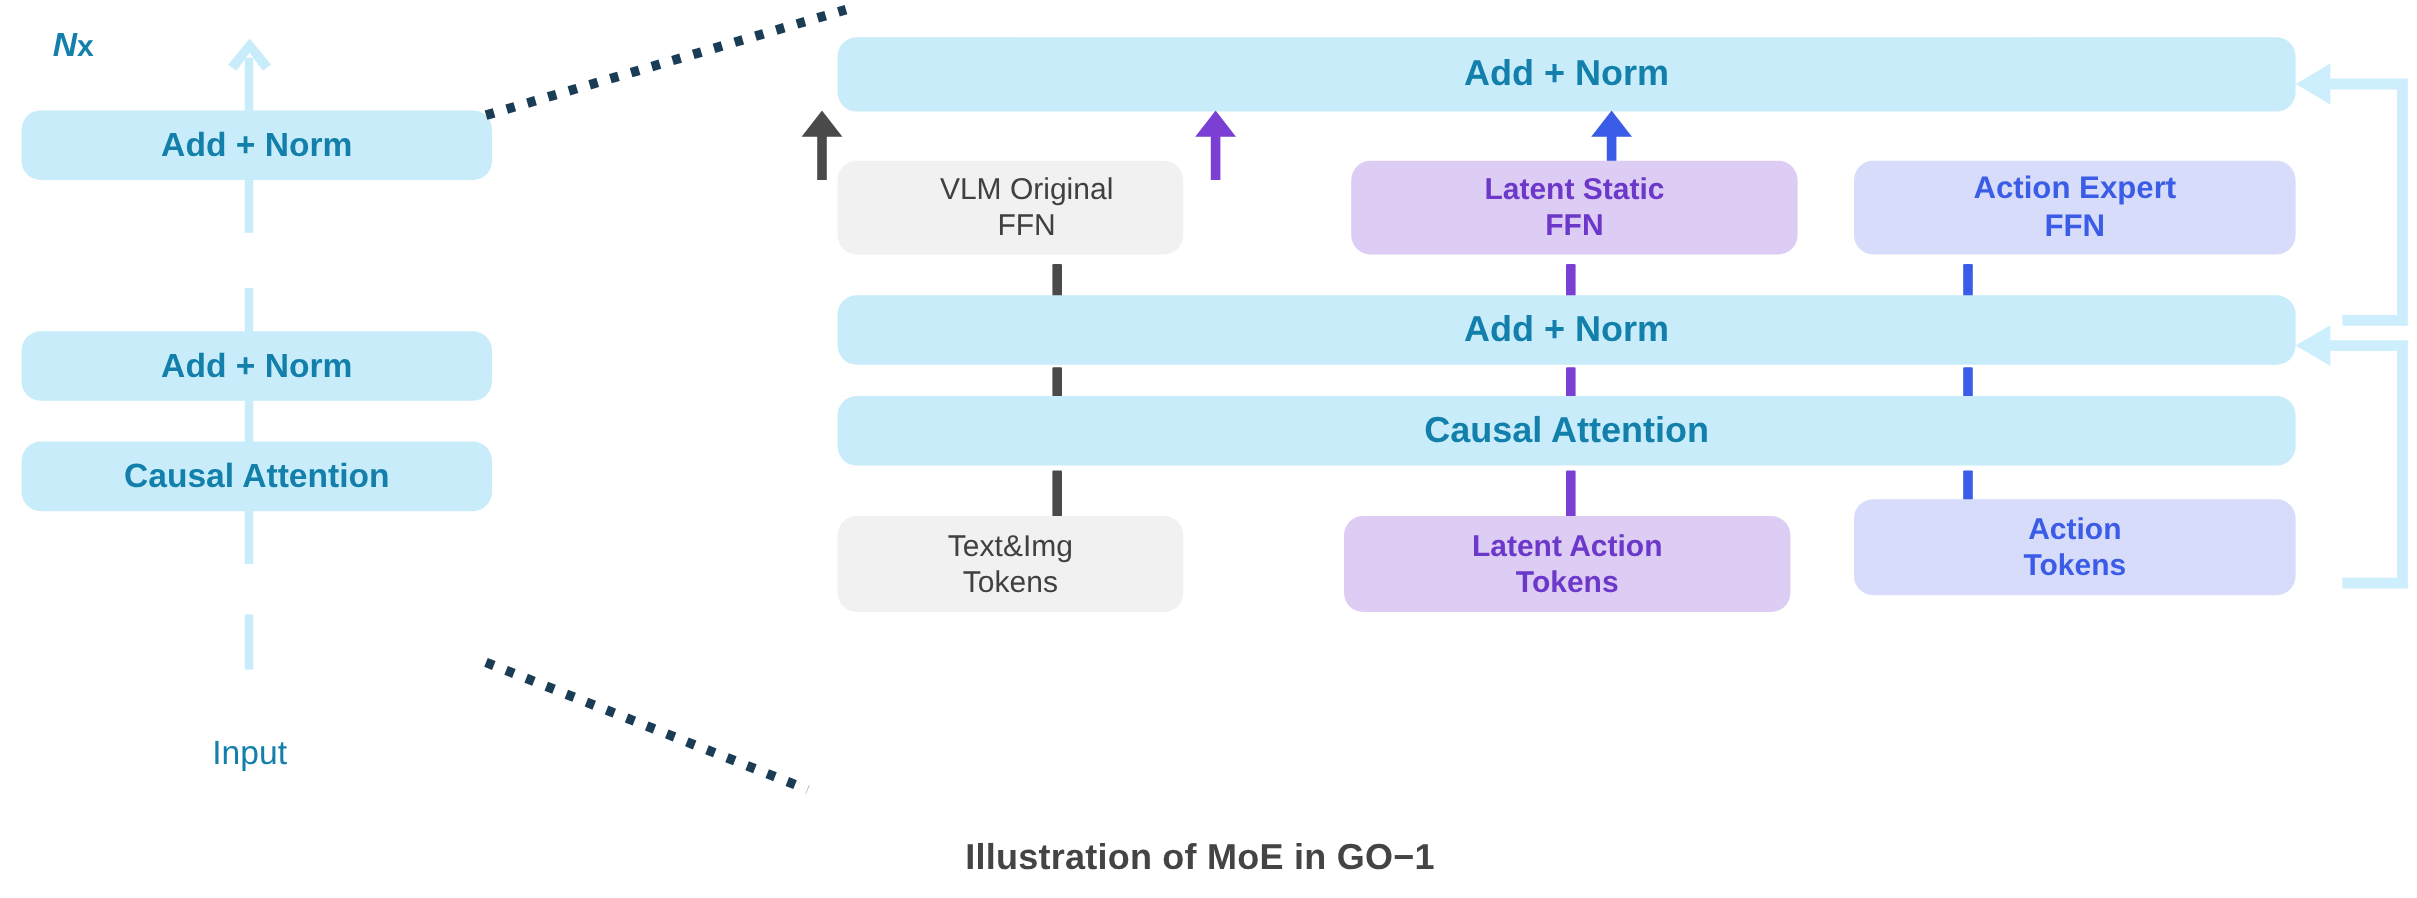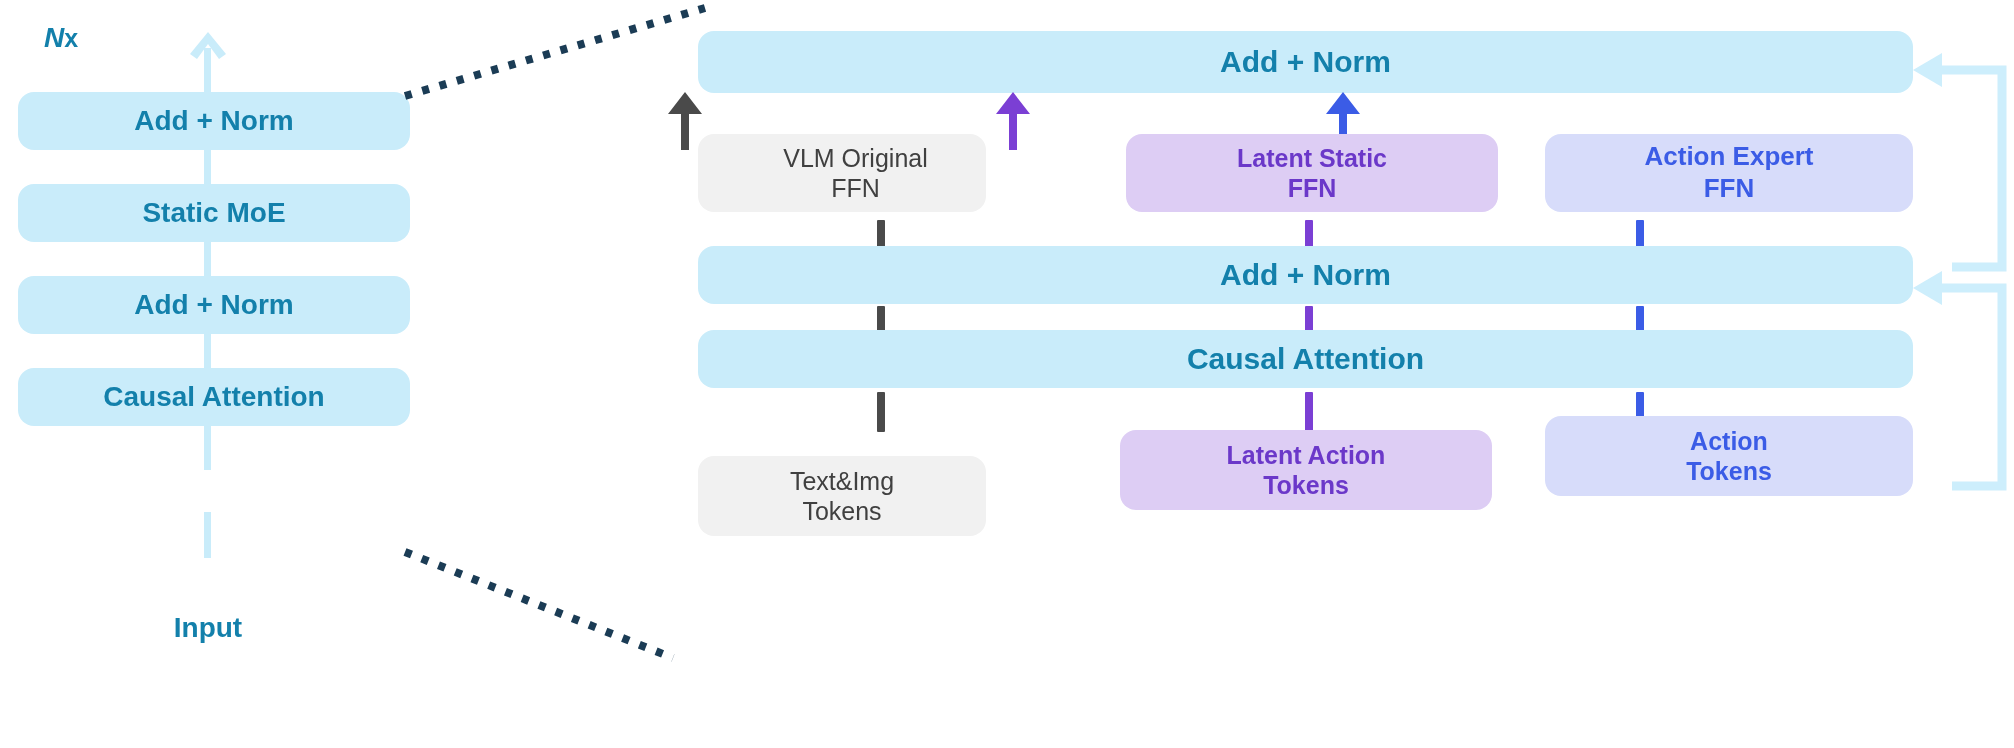--- a/index.html
+++ b/index.html
@@ -48,21 +48,21 @@
   .nx-label i{ font-style:italic; font-weight:800; }
   .nx-label span.x{ font-style:normal; font-weight:600; font-size:25px; }
 
   .input-label{
     position:absolute;
     left:108px; top:612px;
     width:200px;
     text-align:center;
     color:#1380ab;
     font-size:28px;
-    font-weight:700;
+    font-weight:400;
   }
 
   
   .spine{
     position:absolute;
     width:7px;
     background:#c9ecfa;
     left:204px;
   }
   .spine-arrow{
@@ -118,23 +118,20 @@
   <div class="spine" style="top:148px;height:46px;"></div>
   <div class="spine" style="top:240px;height:46px;"></div>
   <div class="spine" style="top:332px;height:46px;"></div>
   <div class="spine" style="top:424px;height:46px;"></div>
   <div class="spine" style="top:512px;height:46px;"></div>
 
   <div class="box blue-bar left-box" style="top:92px;">
     <span class="txt">Add + Norm</span>
   </div>
 
-  <div class="box blue-bar left-box" style="top:184px;">
-    <span class="txt">Static MoE</span>
-  </div>
 
   <div class="box blue-bar left-box" style="top:276px;">
     <span class="txt">Add + Norm</span>
   </div>
 
   <div class="box blue-bar left-box" style="top:368px;">
     <span class="txt">Causal Attention</span>
   </div>
 
   <div class="input-label">Input</div>
@@ -195,21 +192,21 @@
   <div class="conn indigo" style="left:1636px;top:306px;height:26px;"></div>
 
   <div class="box blue-bar wide-bar" style="top:330px;height:58px;font-size:30px;">
     <span class="txt">Causal Attention</span>
   </div>
 
   <div class="conn grey" style="left:877px;top:392px;height:40px;"></div>
   <div class="conn purple" style="left:1305px;top:392px;height:40px;"></div>
   <div class="conn indigo" style="left:1636px;top:392px;height:40px;"></div>
 
-  <div class="box grey-box" style="left:698px;top:456px;width:288px;height:80px;font-size:25px;">
+  <div class="box grey-box" style="left:698px;top:430px;width:288px;height:80px;font-size:25px;">
     <span class="txt">
       <span>Text&amp;Img</span><br>
       <span>Tokens</span>
     </span>
   </div>
 
   <div class="box purple-box" style="left:1120px;top:430px;width:372px;height:80px;font-size:25px;">
     <span class="txt">
       <span>Latent Action</span><br>
       <span>Tokens</span>
@@ -226,14 +223,15 @@
   <svg class="loop" style="left:1880px;top:40px;width:134px;height:270px;" viewBox="0 0 134 270">
     <path d="M72 227 L122 227 L122 30 L52 30" fill="none" stroke="#cdeefc" stroke-width="9"></path>
     <path d="M33 30 L62 13 L62 47 Z" fill="#cdeefc"></path>
   </svg>
 
   <svg class="loop" style="left:1880px;top:258px;width:134px;height:260px;" viewBox="0 0 134 260">
     <path d="M72 228 L122 228 L122 30 L52 30" fill="none" stroke="#cdeefc" stroke-width="9"></path>
     <path d="M33 30 L62 13 L62 47 Z" fill="#cdeefc"></path>
   </svg>
 
+  <div class="caption">Illustration of MoE in GO−1</div>
 
 </div>
 
 </body></html>

